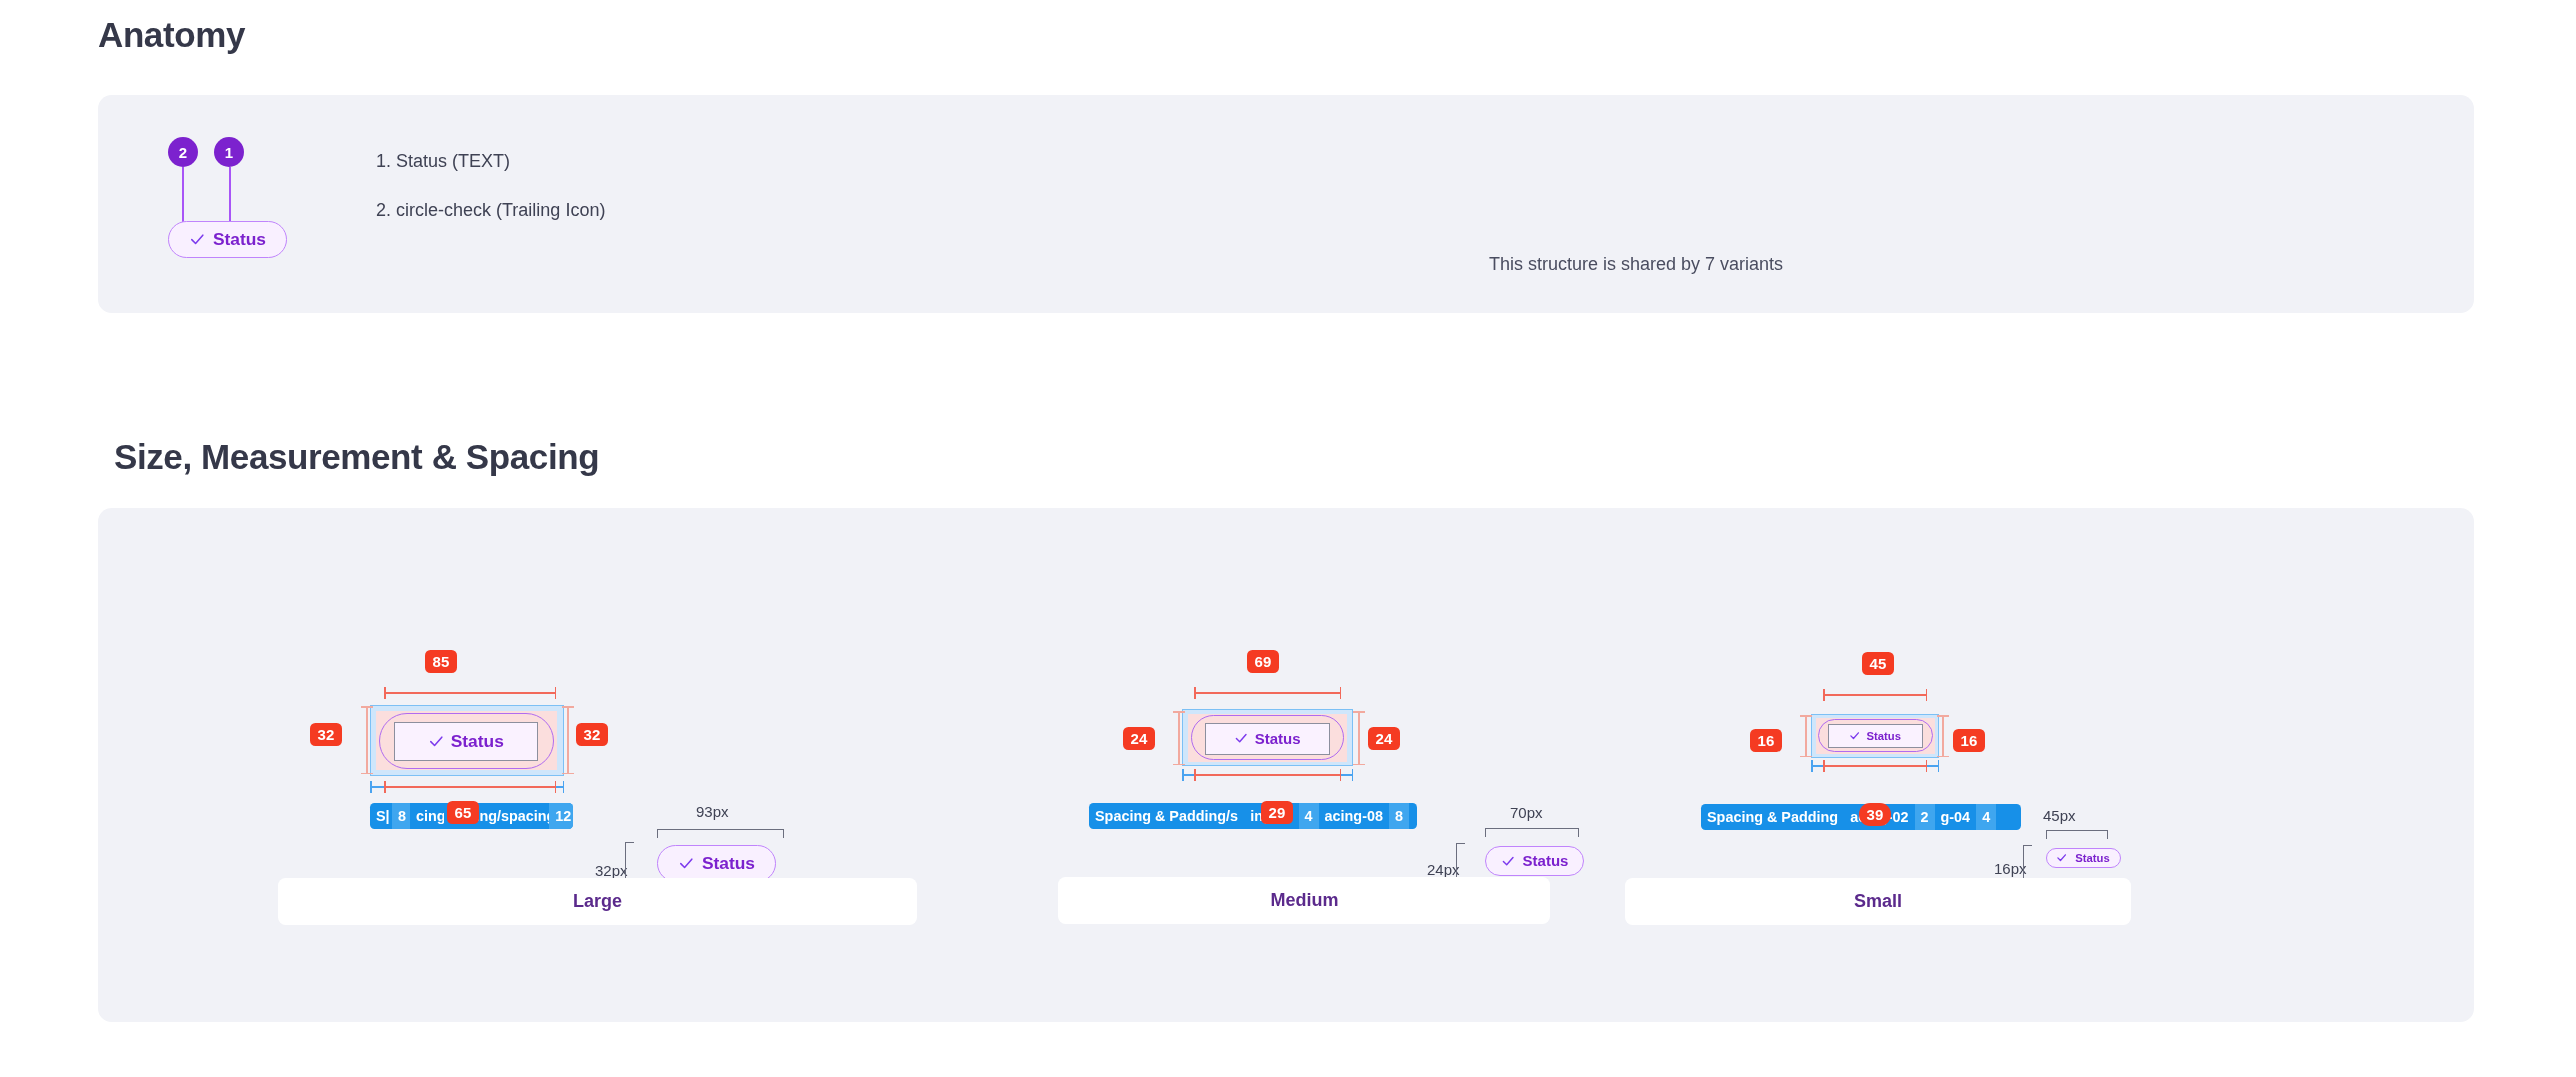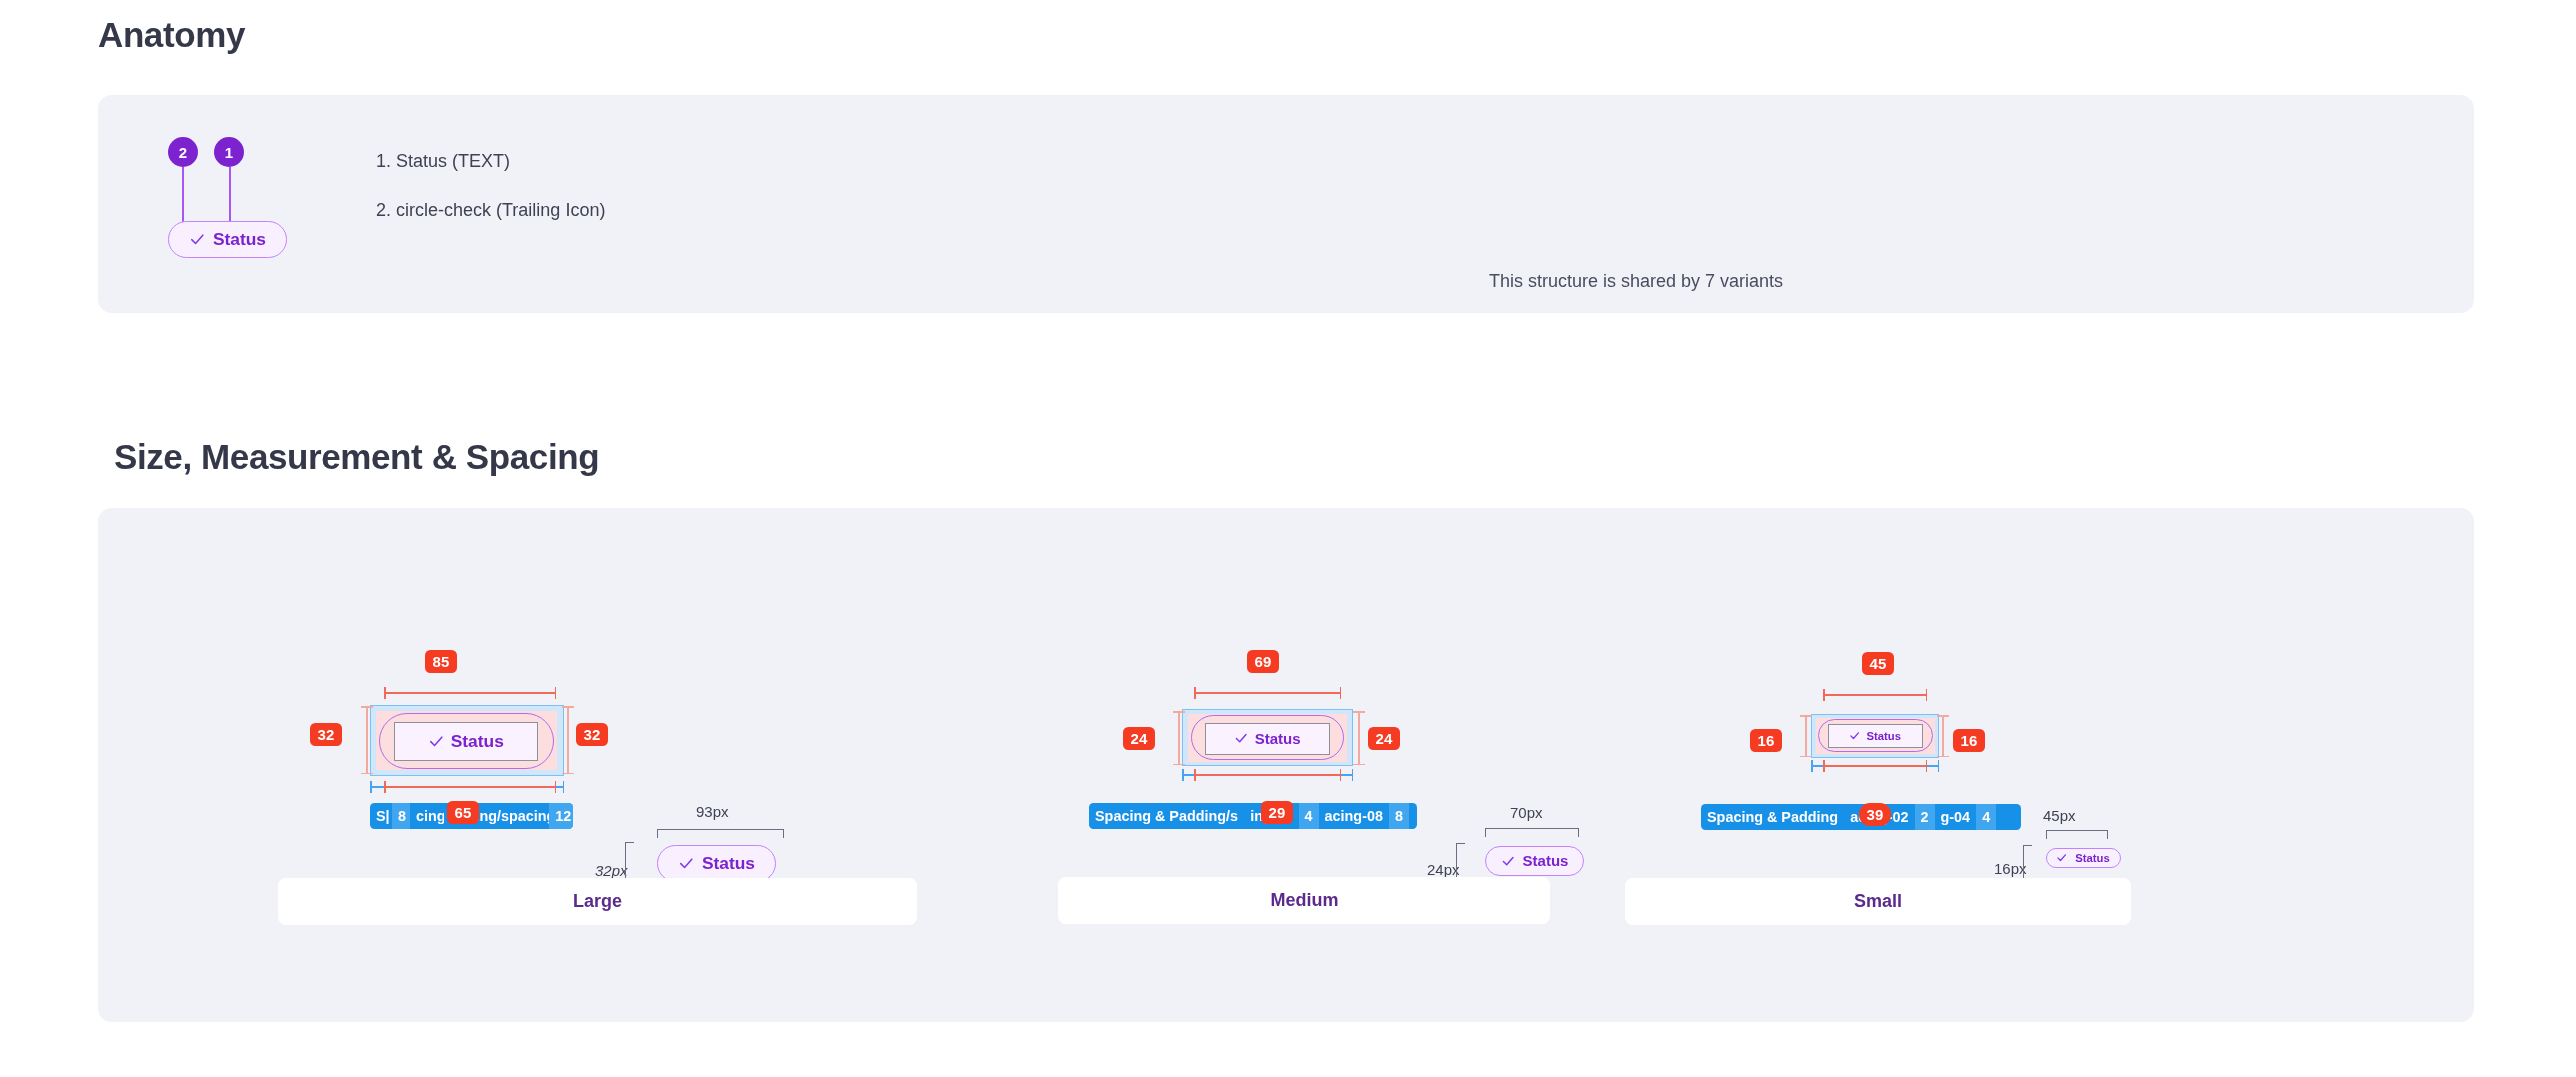--- a/index.html
+++ b/index.html
@@ -237,21 +237,21 @@
     <div class="chip" id="anatomy-chip" style="left:70px; top:126px;">
       <svg class="check" width="16.6" height="16.6" viewBox="0 0 24 24" fill="none">
         <path d="M4 12.5 L9.5 18 L20 6" stroke="#7c3aed" stroke-width="2.2" stroke-linecap="round" stroke-linejoin="round"></path>
       </svg>
       <span>Status</span>
     </div>
 
     <div class="anatomy-item" style="left:278px; top:56px;">1. Status (TEXT)</div>
     <div class="anatomy-item" style="left:278px; top:105px;">2. circle-check (Trailing Icon)</div>
 
-    <div id="variants-note" style="left:1391px; top:176px;">This structure is shared by 7 variants</div>
+    <div id="variants-note" style="left:1391px; top:159px;">This structure is shared by 7 variants</div>
   </div>
 
   <div class="section-title" id="sms-title">Size, Measurement &amp; Spacing</div>
 
   <div class="panel" id="sms-panel">
 
     <div class="group" id="group-large">
 
       <div class="rbadge" style="left:138px; top:142px;">85</div>
       <div class="rline-h" style="left:97px; top:184px; width:172px;"></div>
@@ -282,21 +282,21 @@
         <div class="token-seg alt">8</div>
         <div class="token-seg">cing</div>
         <div class="token-seg">adding/spacing-12</div>
         <div class="token-seg alt">12</div>
       </div>
       <div class="rbadge" style="left:160px; top:293px;">65</div>
 
       <div class="spec" style="left:355px; top:295px;">
         <div class="px-label" style="left:54px; top:0;">93px</div>
         <div class="ruler-top" style="left:15px; top:26px; width:127px;"></div>
-        <div class="px-label" style="left:-47px; top:59px;font-style:italic;">32px</div>
+        <div class="px-label" style="left:-47px; top:59px;">32px</div>
         <div class="ruler-left" style="left:-16.6px; top:39px; height:57px;"></div>
         <div class="chip" style="left:15px; top:42px; padding:6.8px 19.7px; font-size:17.4px; font-weight:600;">
           <svg class="check" width="16.6" height="16.6" viewBox="0 0 24 24" fill="none">
             <path d="M4 12.5 L9.5 18 L20 6" stroke="#7c3aed" stroke-width="2.2" stroke-linecap="round" stroke-linejoin="round"></path>
           </svg>
           <span>Status</span>
         </div>
       </div>
 
       <div class="size-btn" style="left:-9px; top:370px; width:639px;">

